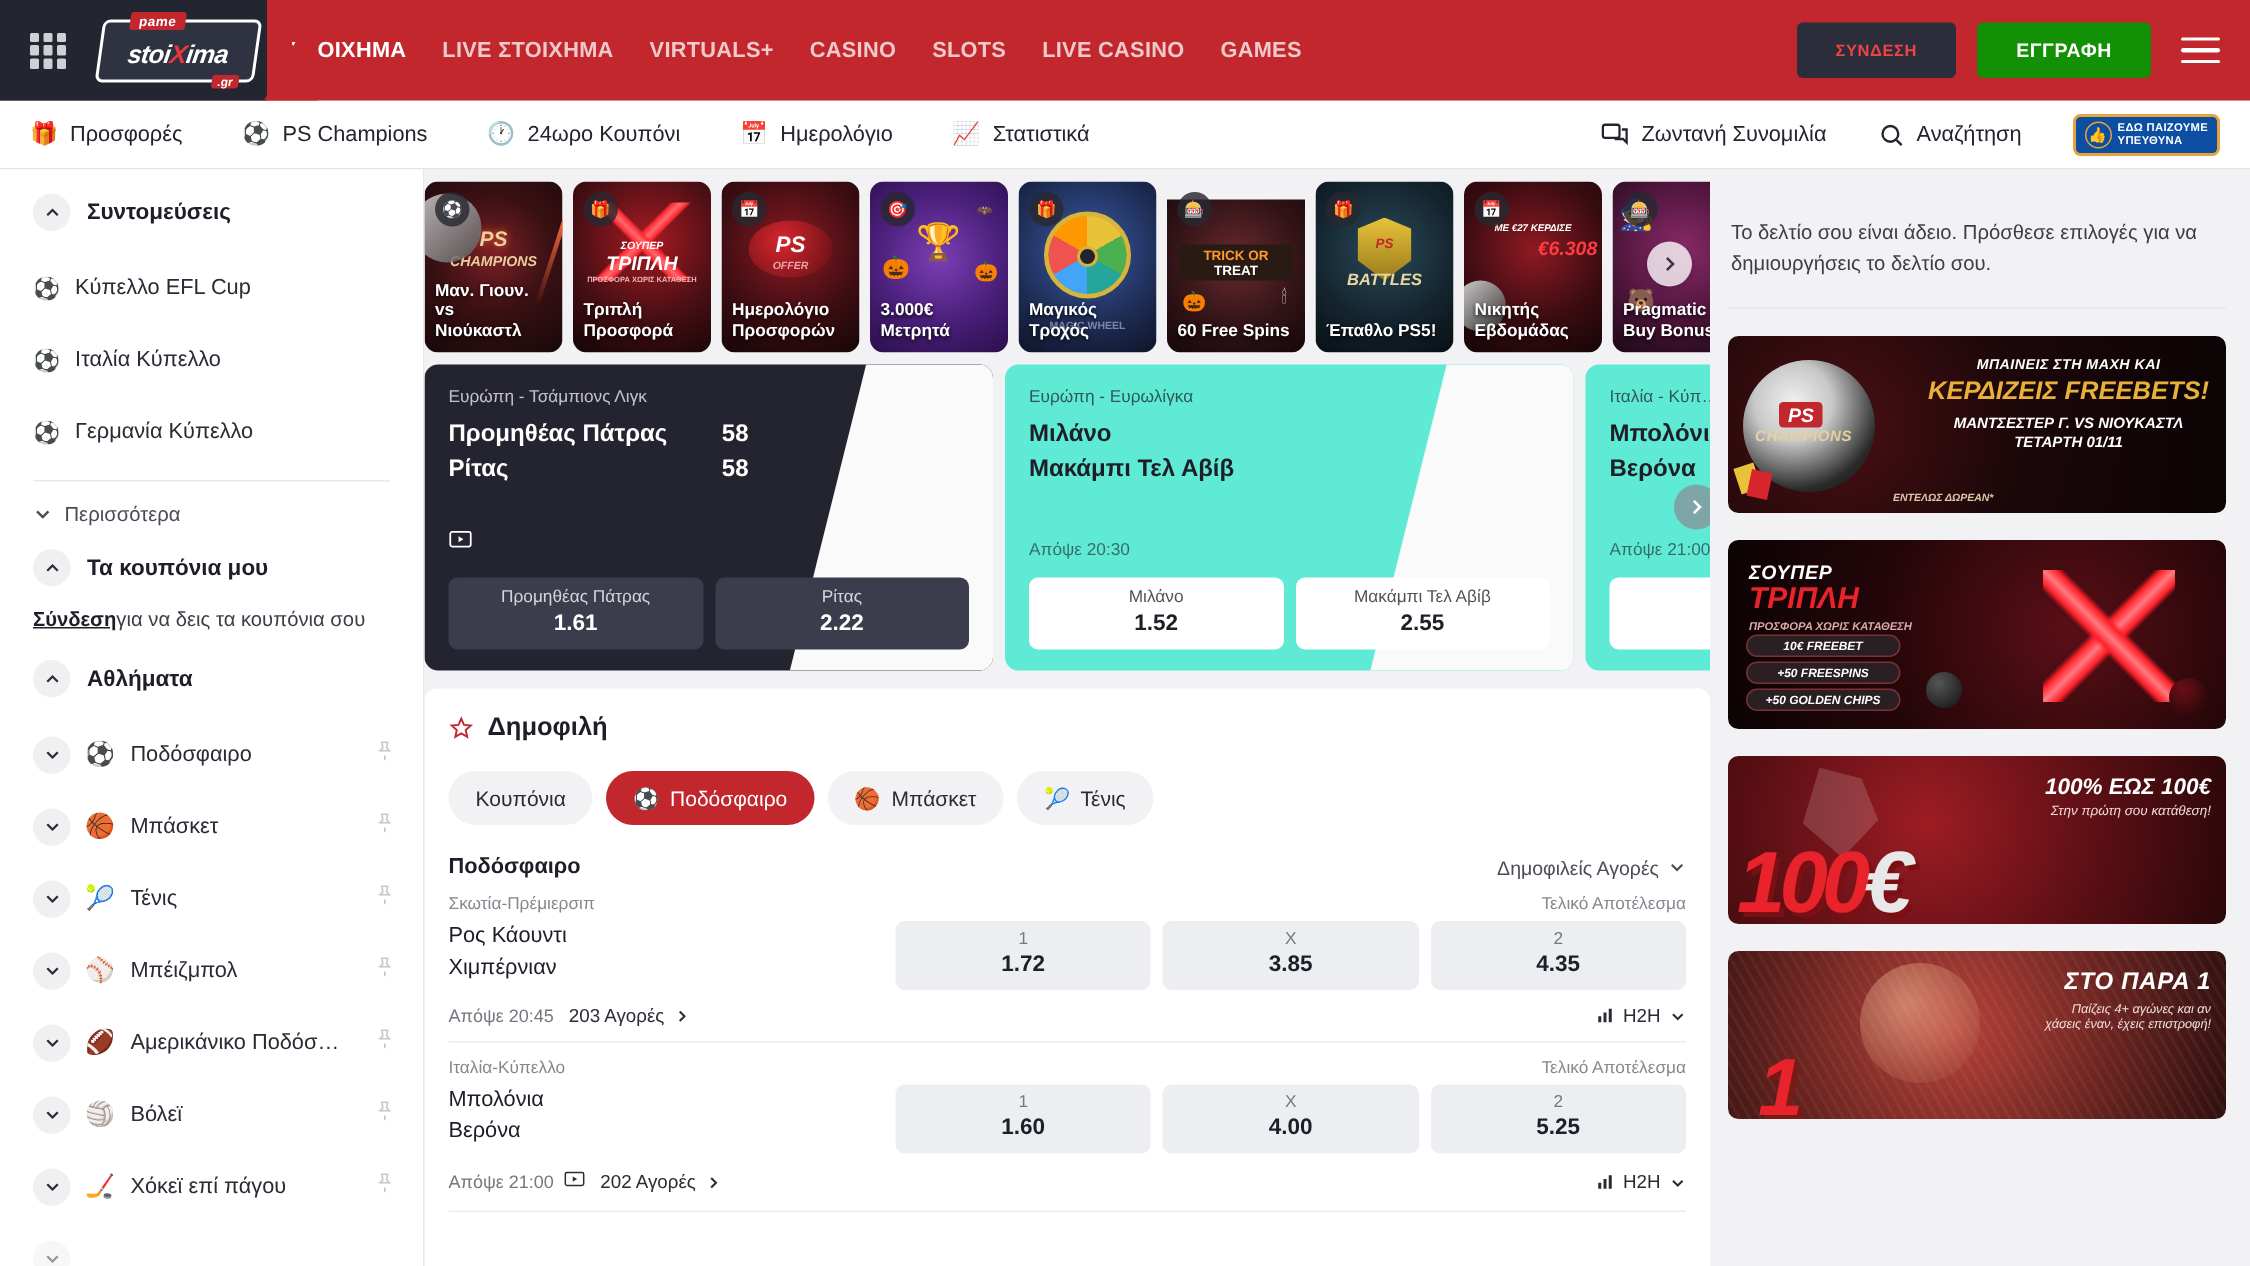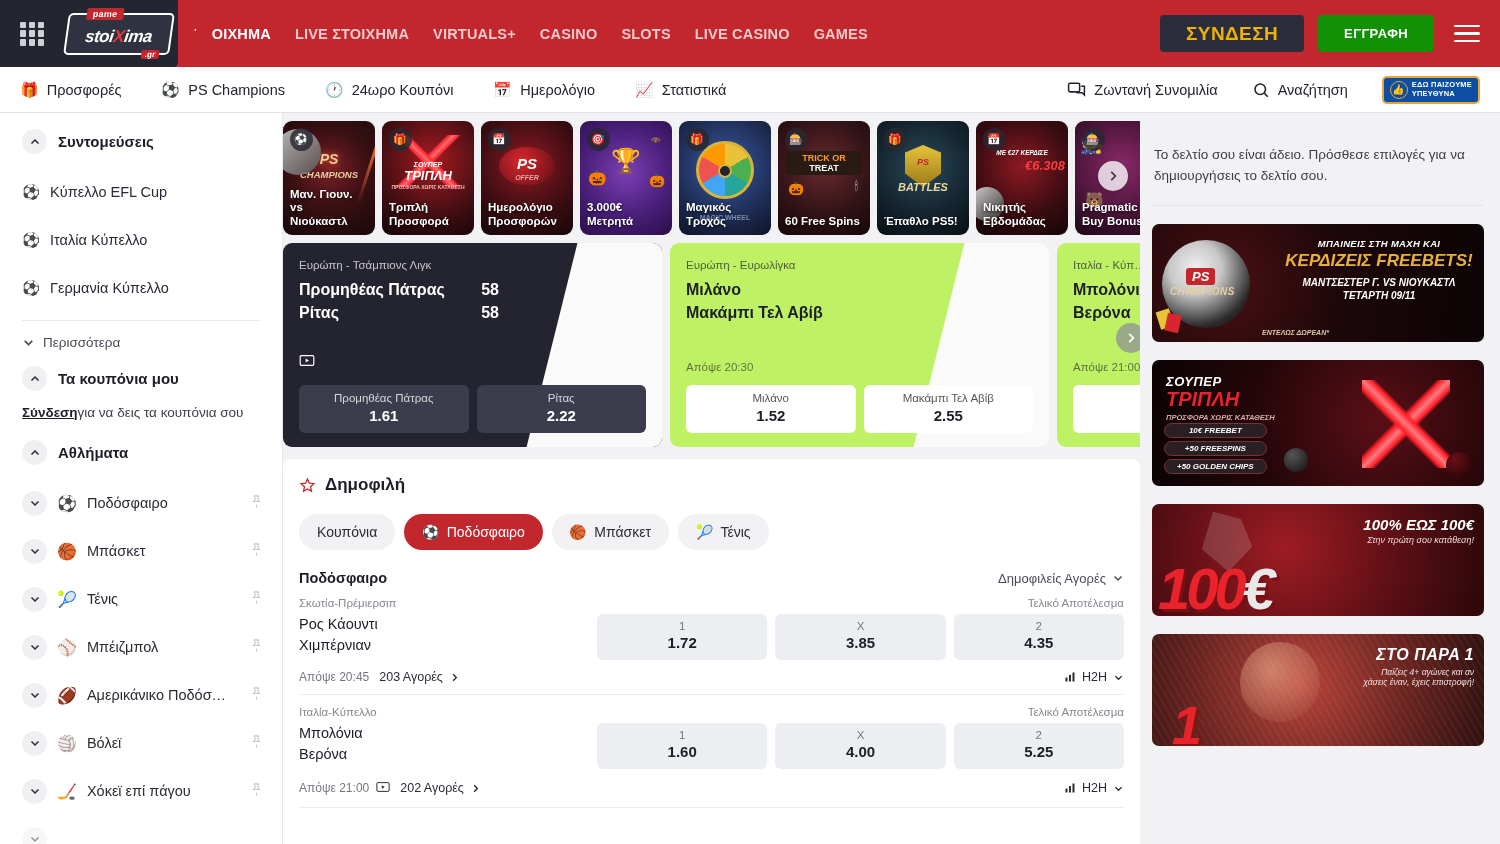--- a/index.html
+++ b/index.html
@@ -63,23 +63,23 @@
   .mainnav { display: flex; align-items: center; margin-left: 22px; gap: 24px; }
   .mainnav a {
     color: #f0c9cb; font-size: 14.5px; font-weight: bold;
     text-decoration: none; letter-spacing: .2px; white-space: nowrap; cursor: pointer;
   }
   .mainnav a.active { color: #fff; }
   .topbar-right {
     margin-left: auto; display: flex; align-items: center; gap: 14px; padding-right: 20px;
   }
   .btn-login {
-    background: #2b2d3a; color: #eab308; border: none;
+    background: #2b2d3a; color: #ef4444; border: none;
     padding: 0 26px; height: 37px; border-radius: 4px;
-    font-size: 19px; font-weight: bold; letter-spacing: .4px; cursor: pointer;
+    font-size: 11px; font-weight: bold; letter-spacing: .4px; cursor: pointer;
     font-family: inherit;
   }
   .btn-signup {
     background: #129107; color: #fff; border: none;
     padding: 0 26px; height: 37px; border-radius: 4px;
     font-size: 13px; font-weight: bold; letter-spacing: .4px; cursor: pointer;
     font-family: inherit;
   }
   .burger { width: 26px; display: flex; flex-direction: column; gap: 5px; cursor: pointer; margin-left: 6px; }
   .burger i { height: 2.5px; background: #fff; border-radius: 2px; display:block; }
@@ -174,21 +174,21 @@
   }
 
   
   .feature-wrap { display: flex; gap: 8px; padding: 8px 0 0 0; position: relative; height: 212px; }
   .fcard {
     width: 379px; height: 204px; border-radius: 9px; flex-shrink: 0;
     position: relative; overflow: hidden; padding: 16px 16px 14px;
     display: flex; flex-direction: column;
   }
   .fcard.dark { background: #23242f; color: #fff; }
-  .fcard.light { background: #bef264; color: #1d1e27; }
+  .fcard.light { background: #5eead4; color: #1d1e27; }
   .fcard-skew {
     position: absolute; top: 0; right: -40px; width: 150px; height: 100%;
     transform: skewX(-14deg);
   }
   .fcard.dark .fcard-skew { background: #fafafb; }
   .fcard.light .fcard-skew { background: #fafafb; }
   .fcard-inner { position: relative; z-index: 2; display: flex; flex-direction: column; height: 100%; }
   .fc-league { font-size: 11.5px; opacity: .72; margin-bottom: 10px; }
   .fc-team { font-size: 16px; font-weight: bold; display: flex; justify-content: space-between;
     margin-bottom: 5px; max-width: 200px; }
@@ -594,21 +594,21 @@
           <div style="position:absolute;left:50%;top:43px;transform:translateX(-50%);width:14px;height:14px;border-radius:50%;background:#23242f;border:2px solid #d8b43a;"></div>
           <div style="position:absolute;left:0;right:0;bottom:14px;text-align:center;color:#b8c4e0;font-size:7px;font-weight:bold;opacity:.6;">MAGIC WHEEL</div>
         </div>
         <div class="promo-badge">🎁</div>
         <div class="promo-label">
           <span>Μαγικός</span><br><span>Τροχός</span>
         </div>
       </div>
 
       <div class="promo">
-        <div class="promo-art" style="background:radial-gradient(circle at 50% 40%, #6a2a2e 0%, #331418 55%, #140709 100%);">
+        <div class="promo-art" style="background:radial-gradient(circle at 50% 40%, #6a2a2e 0%, #331418 55%, #140709 100%);margin-top:12px;">
           <div style="position:absolute;left:8px;top:30px;right:8px;height:24px;background:#2a1a14;border-radius:2px;"></div>
           <div style="position:absolute;left:0;right:0;top:32px;text-align:center;color:#ff9a2a;font-size:9px;font-weight:bold;">TRICK OR</div>
           <div style="position:absolute;left:0;right:0;top:42px;text-align:center;color:#fff;font-size:9px;font-weight:bold;">TREAT</div>
           <div style="position:absolute;left:10px;top:60px;font-size:13px;">🎃</div>
           <div style="position:absolute;right:12px;top:58px;font-size:12px;">🕯</div>
         </div>
         <div class="promo-badge">🎰</div>
         <div class="promo-label">60 Free Spins</div>
       </div>
 
@@ -890,21 +890,21 @@
           background:radial-gradient(circle at 38% 32%,#f0f0f0 0%,#c8c8c8 32%,#2a2a2a 72%,#101010 100%);"></div>
         <div style="position:absolute;left:34px;top:44px;background:#c1272d;color:#fff;font-size:13px;font-weight:bold;font-style:italic;padding:1px 6px;border-radius:3px;">PS</div>
         <div style="position:absolute;left:18px;top:62px;color:#e8cfa0;font-size:10px;font-weight:bold;font-style:italic;letter-spacing:.4px;">CHAMPIONS</div>
         <div style="position:absolute;left:6px;bottom:14px;width:14px;height:18px;background:#e8c33a;transform:rotate(-18deg);"></div>
         <div style="position:absolute;left:14px;bottom:10px;width:14px;height:18px;background:#d8262e;transform:rotate(12deg);"></div>
       </div>
       <div class="bn-txt" style="right:10px;top:14px;width:190px;text-align:center;">
         <div style="color:#fff;font-size:9.5px;font-weight:bold;font-style:italic;letter-spacing:.3px;">ΜΠΑΙΝΕΙΣ ΣΤΗ ΜΑΧΗ ΚΑΙ</div>
         <div style="color:#e8b13a;font-size:17px;font-weight:bold;font-style:italic;margin-top:2px;">ΚΕΡΔΙΖΕΙΣ FREEBETS!</div>
         <div style="color:#fff;font-size:10px;font-weight:bold;font-style:italic;margin-top:6px;">ΜΑΝΤΣΕΣΤΕΡ Γ. VS ΝΙΟΥΚΑΣΤΛ</div>
-        <div style="color:#fff;font-size:10px;font-weight:bold;font-style:italic;margin-top:2px;">ΤΕΤΑΡΤΗ 09/11</div>
+        <div style="color:#fff;font-size:10px;font-weight:bold;font-style:italic;margin-top:2px;">ΤΕΤΑΡΤΗ 01/11</div>
       </div>
       <div class="bn-txt" style="left:110px;bottom:6px;color:#d8c8a8;font-size:7px;font-weight:bold;font-style:italic;">ΕΝΤΕΛΩΣ ΔΩΡΕΑΝ*</div>
     </div>
 
     <div class="banner" style="height:126px">
       <div class="bn-art" style="background:radial-gradient(circle at 68% 48%, #5a0f16 0%, #240609 52%, #0b0304 100%);">
         <div style="position:absolute;right:34px;top:20px;width:88px;height:88px;">
           <div style="position:absolute;inset:0;background:linear-gradient(135deg,transparent 42%,#ff2029 45%,#ff7a80 50%,#ff2029 55%,transparent 58%);filter:blur(.4px);"></div>
           <div style="position:absolute;inset:0;background:linear-gradient(45deg,transparent 42%,#ff2029 45%,#ff7a80 50%,#ff2029 55%,transparent 58%);filter:blur(.4px);"></div>
         </div>

